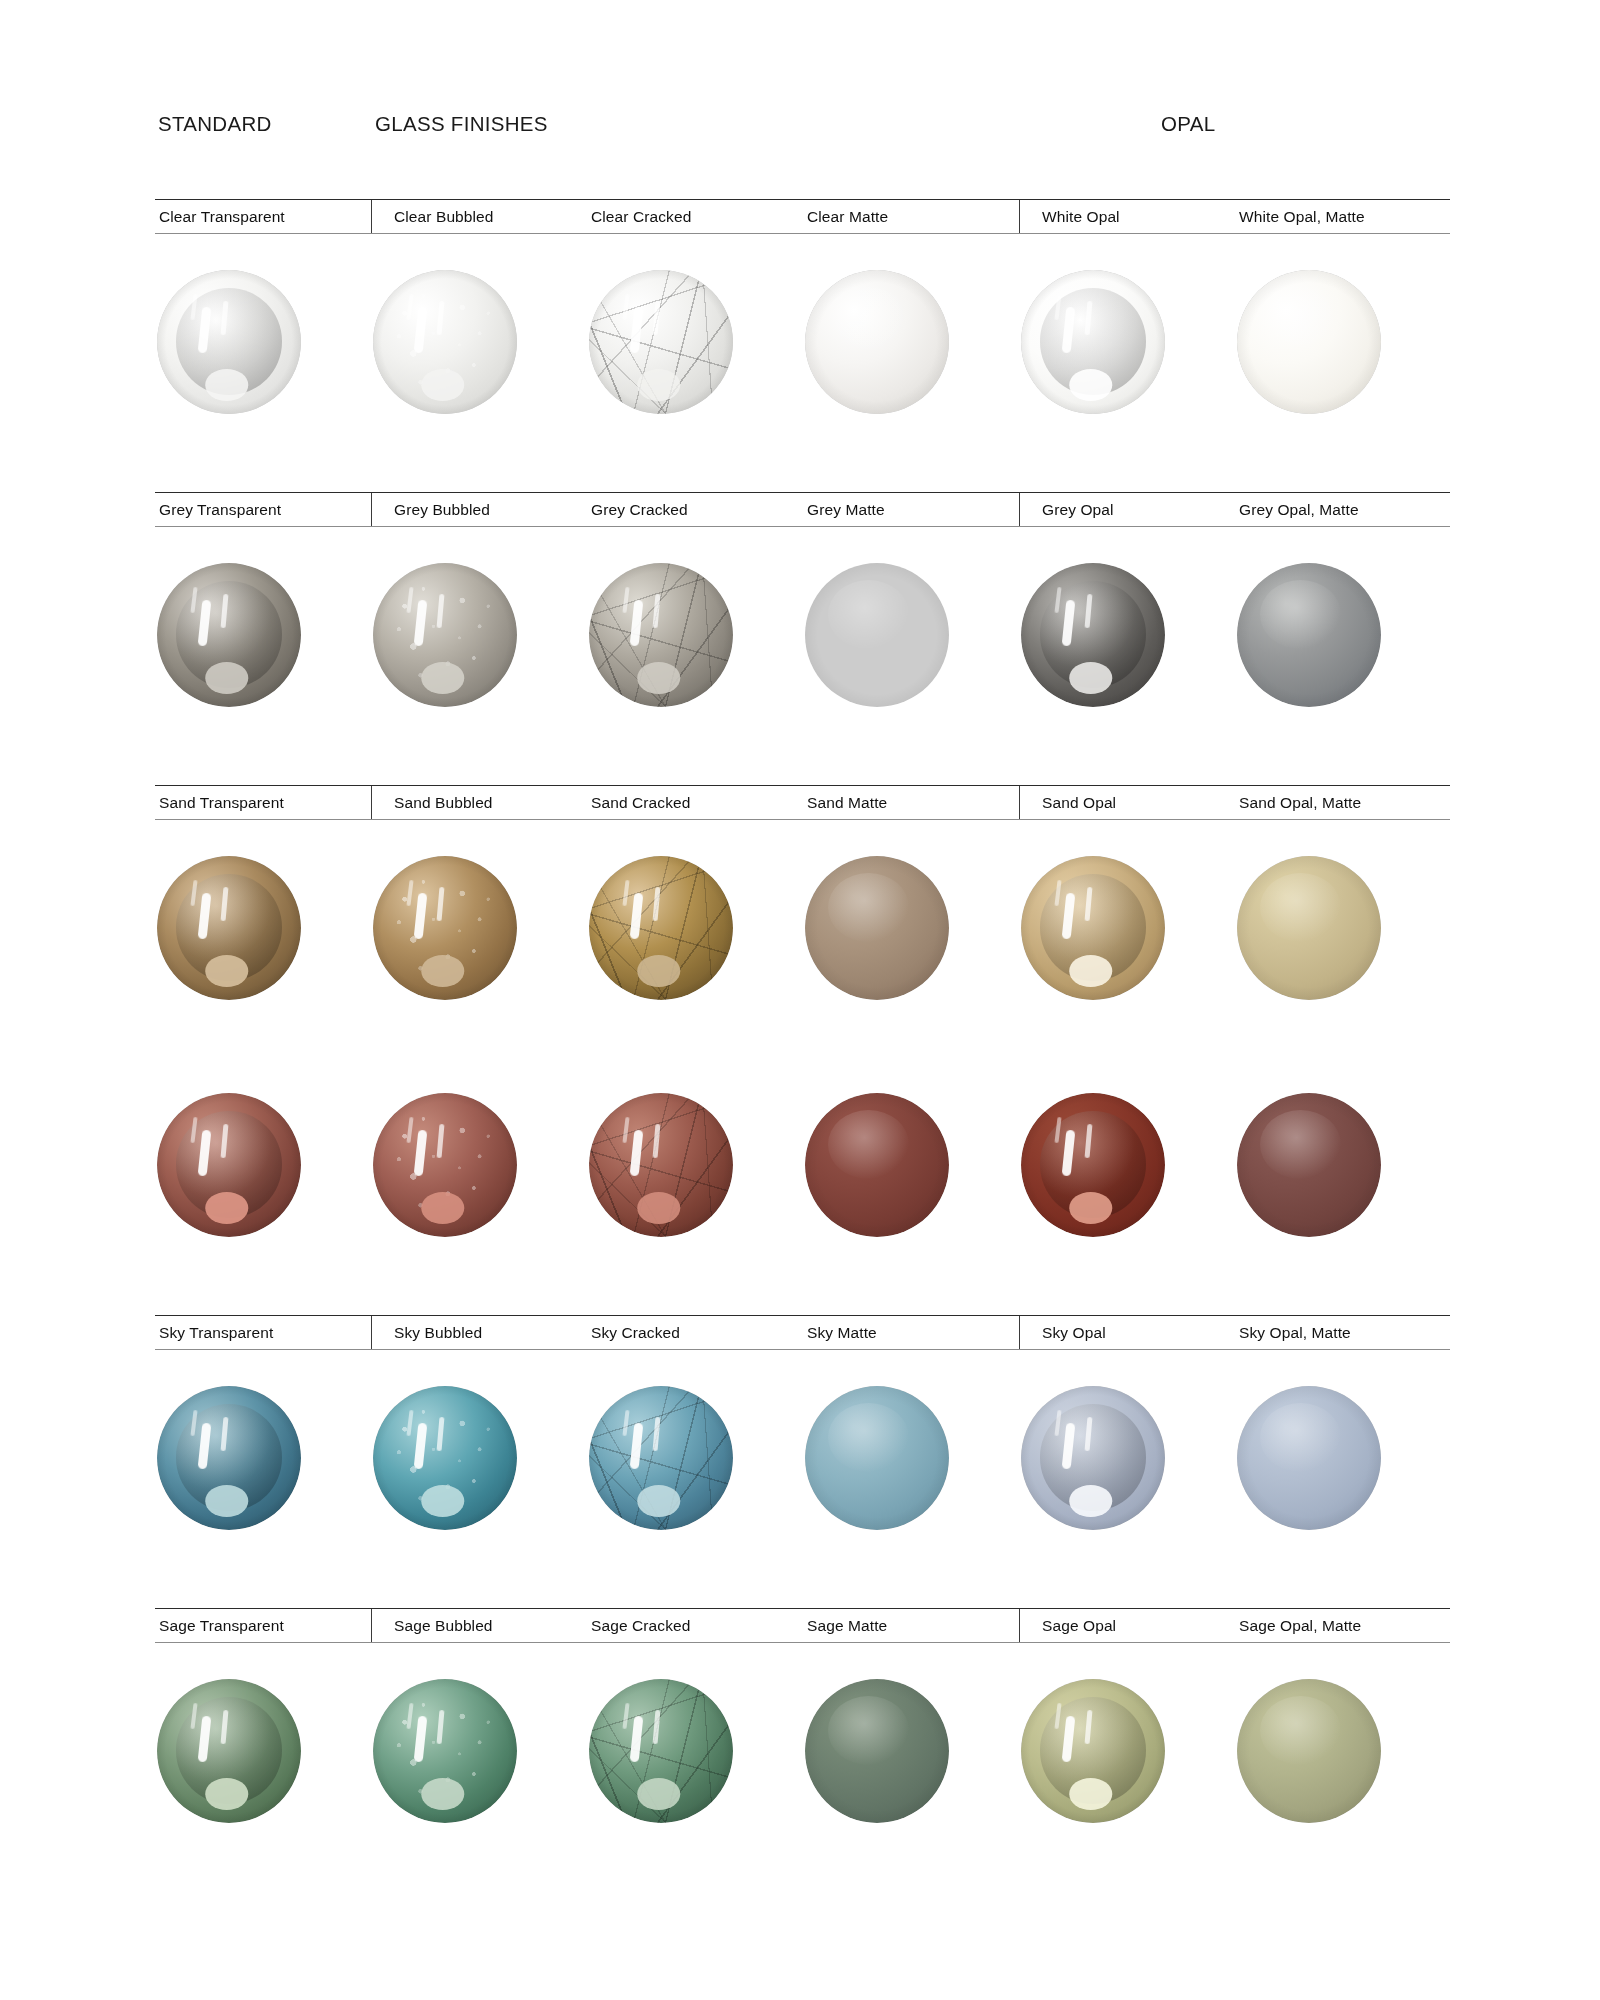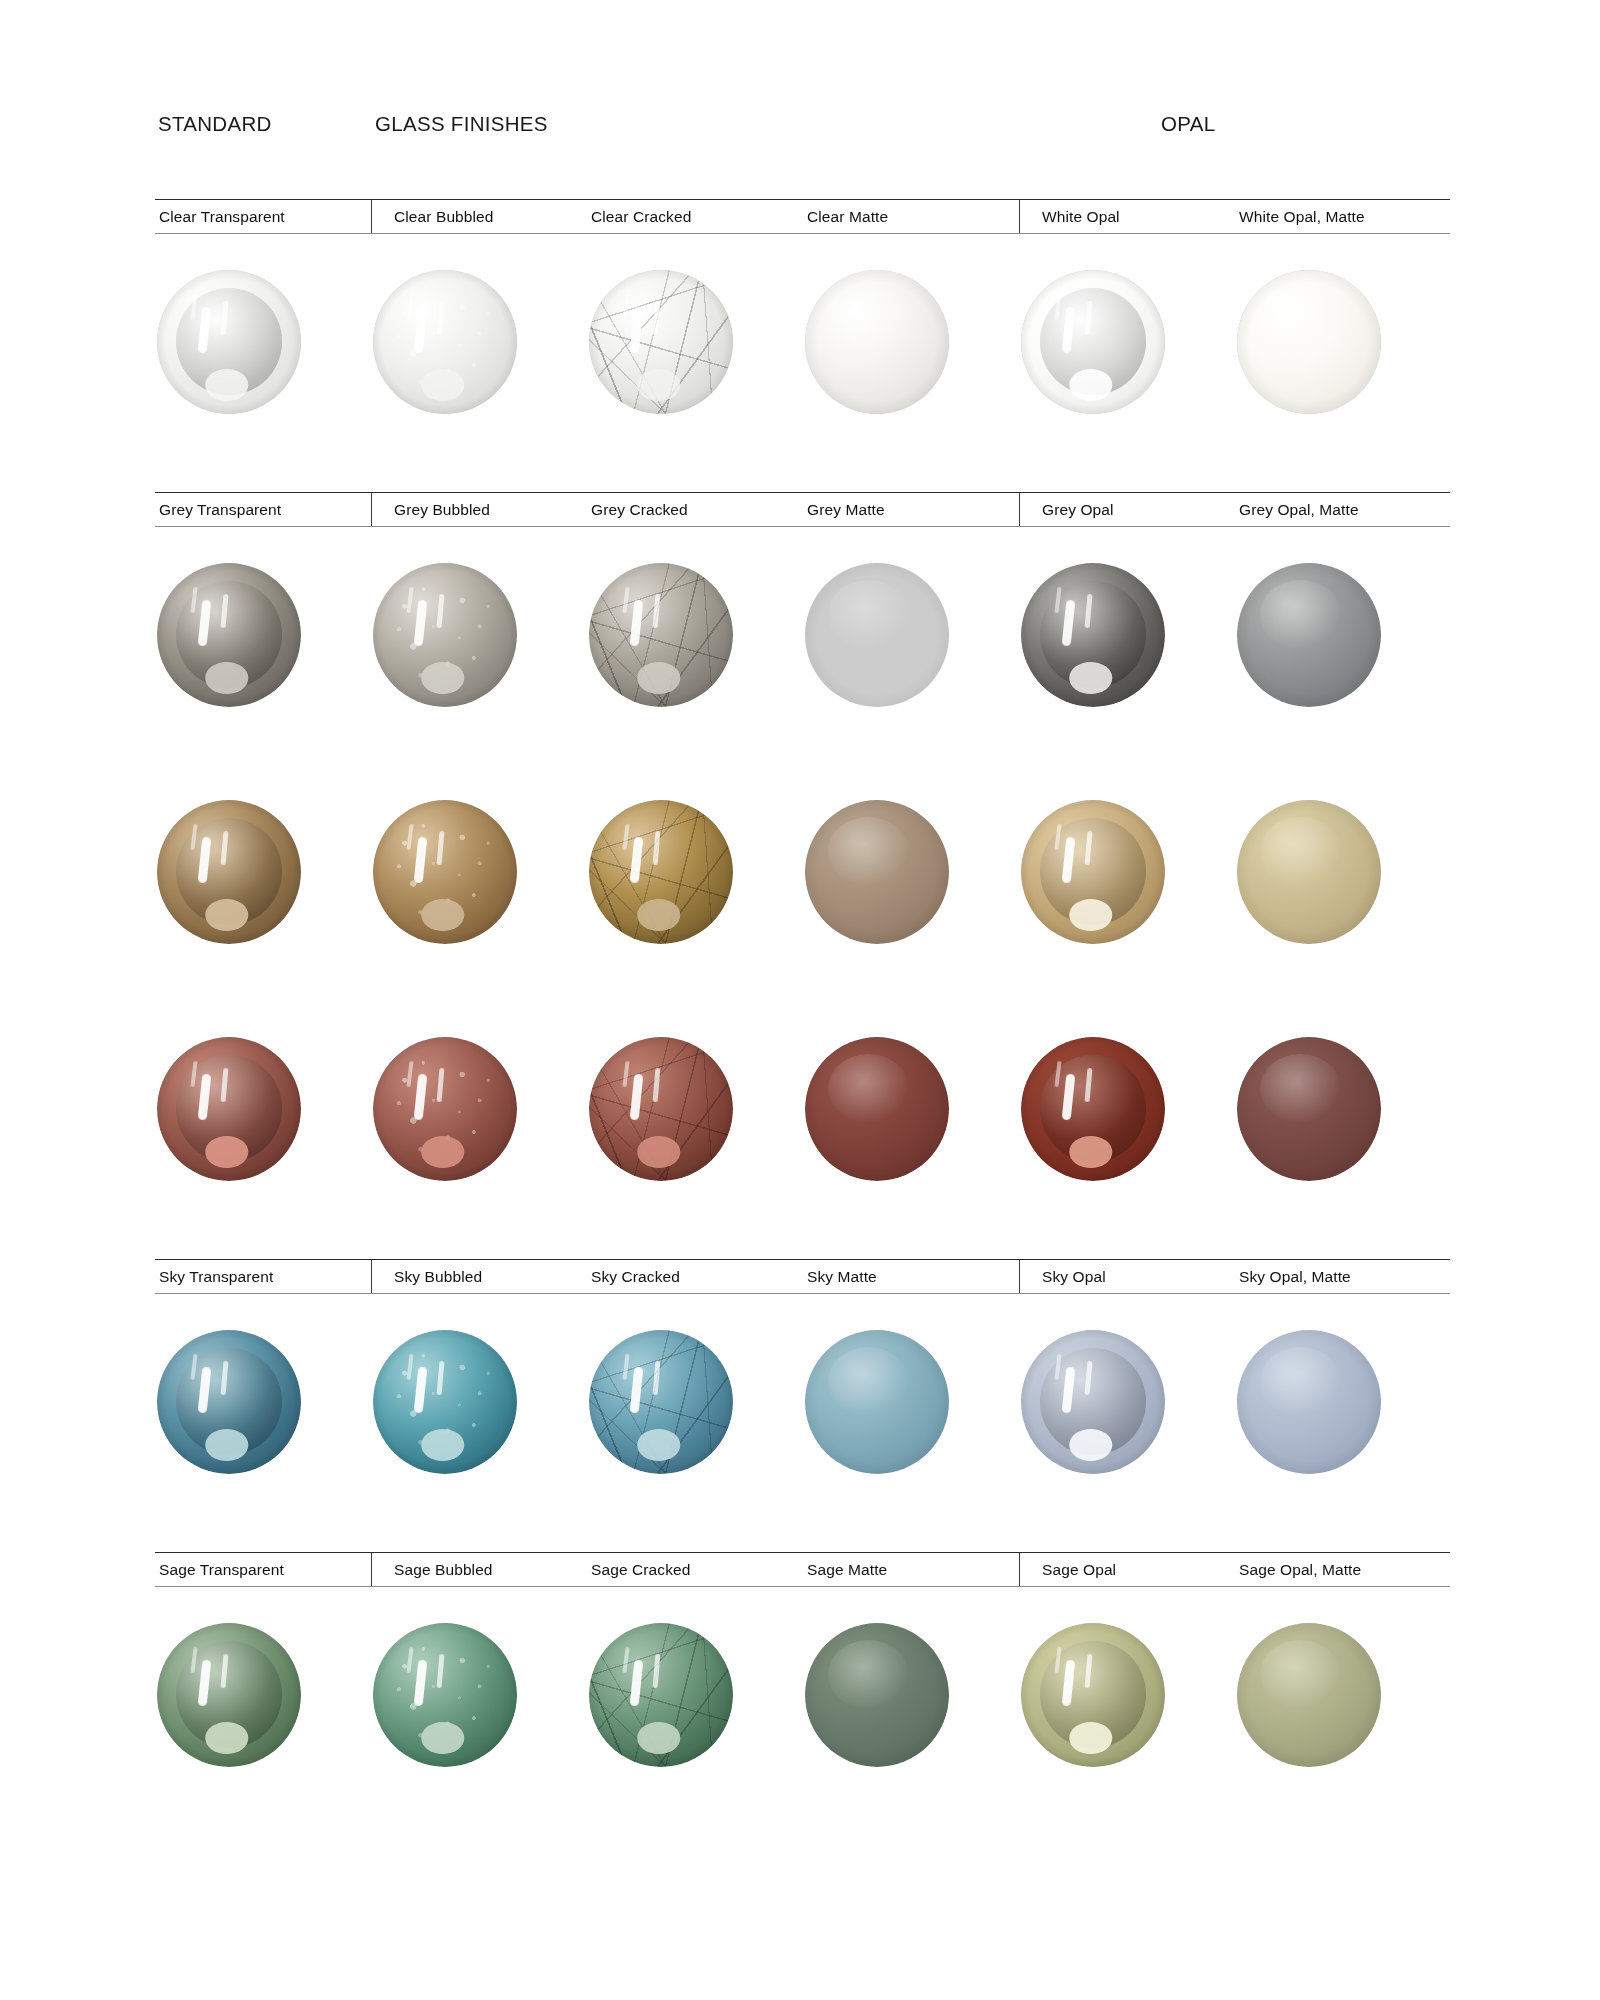--- a/index.html
+++ b/index.html
@@ -389,20 +389,28 @@
             <div class="sphere-cell">
               <div class="ball matte" style="--hi: #b6b8b7; --mid: #97999a; --base: #85888a; --shade: #71757a; --edge: #62666b; --socket: rgba(255,255,255,0);">
                 <div class="body"></div>
                 <div class="sheen"></div>
                 <div class="rim"></div>
               </div>
             </div>
           </div>
         </div>
         <div class="family">
+          <div class="label-row">
+            <div class="label-cell">Sand Transparent</div>
+            <div class="label-cell div-left">Sand Bubbled</div>
+            <div class="label-cell">Sand Cracked</div>
+            <div class="label-cell">Sand Matte</div>
+            <div class="label-cell div-left">Sand Opal</div>
+            <div class="label-cell">Sand Opal, Matte</div>
+          </div>
           <div class="sphere-row">
             <div class="sphere-cell">
               <div class="ball transparent" style="--hi: #d6bd99; --mid: #a98a5f; --base: #8a6d46; --shade: #6b5334; --edge: #523f27; --socket: rgba(213,190,156,0.92);">
                 <div class="body"></div>
                 <div class="dome"></div>
                 <div class="spec"></div>
                 <div class="spec2"></div>
                 <div class="spec3"></div>
                 <div class="socket"></div>
                 <div class="rim"></div>

